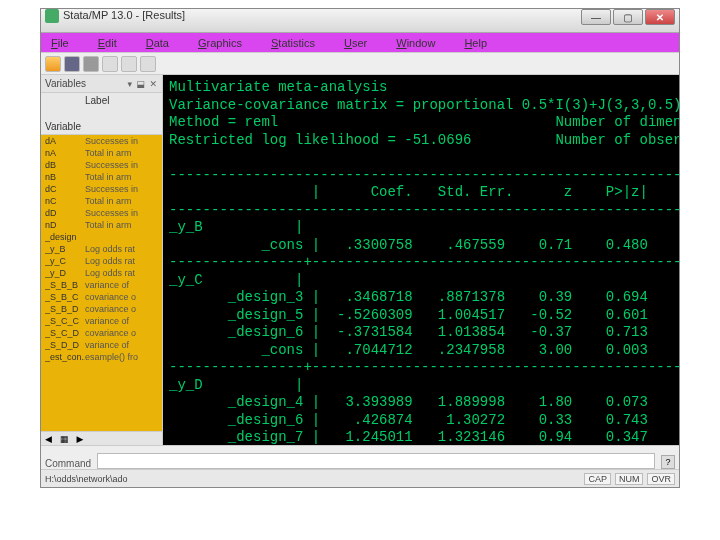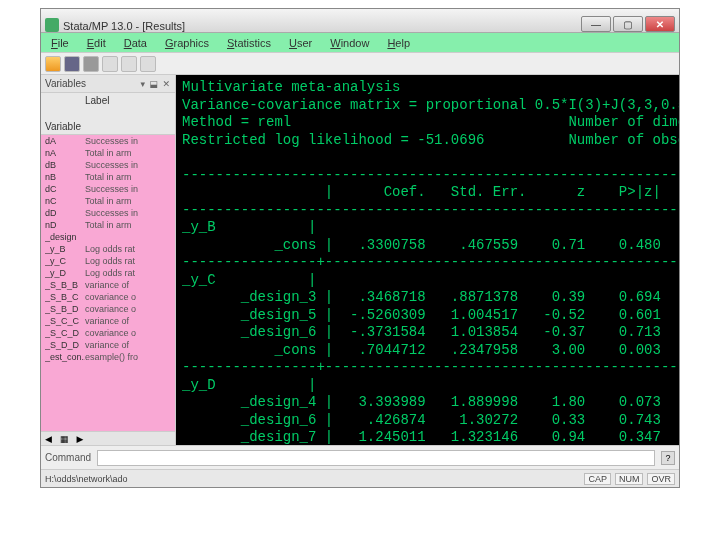--- a/index.html
+++ b/index.html
@@ -1,46 +1,46 @@
 <!DOCTYPE html>
 <html><head>
 <meta charset="utf-8">
 <style>
   * { margin: 0; padding: 0; box-sizing: border-box; font-family: Arial, sans-serif; }
   body { background: #fff; width: 720px; height: 540px; overflow: hidden; }
   .slide { padding: 8px 40px 0 40px; }
   .slide-title { font-size: 26px; font-weight: normal; color: #222; padding: 10px 0 4px 0; border-bottom: 2px solid #333; margin-bottom: 10px; }
   .window { border: 1px solid #888; background: #e9e9e9; position: relative; }
-  .titlebar { height: 24px; background: linear-gradient(to bottom, #f4f4f4, #d8d8d8); display: flex; align-items: flex-end; padding: 0 4px; border-bottom: 1px solid #aaa; }
+  .titlebar { height: 24px; background: linear-gradient(to bottom, #f4f4f4, #d8d8d8); display: flex; align-items: flex-start; padding: 0 4px; border-bottom: 1px solid #aaa; }
   .titlebar-icon { width: 14px; height: 14px; background: #4a6; border-radius: 2px; margin-right: 4px; }
   .titlebar-text { font-size: 11px; color: #333; flex: 1; }
   .winbtns { display: flex; gap: 2px; }
   .winbtn { width: 30px; height: 16px; background: linear-gradient(to bottom, #f0f0f0, #ccc); border: 1px solid #888; border-radius: 2px; display: flex; align-items: center; justify-content: center; font-size: 10px; color: #333; }
   .winbtn.close { background: linear-gradient(to bottom, #e88, #c44); color: #fff; font-weight: bold; }
-  .menubar { height: 20px; background: #86efac; display: flex; align-items: center; padding: 0 4px; border-bottom: 1px solid #ccc; gap: 6px; }
+  .menubar { height: 20px; background: #d946ef; display: flex; align-items: center; padding: 0 4px; border-bottom: 1px solid #ccc; gap: 17px; }
   .menu-item { font-size: 11px; padding: 2px 6px; color: #333; }
   .menu-item u { text-decoration: underline; }
   .toolbar { height: 22px; background: #eee; display: flex; align-items: center; padding: 0 4px; border-bottom: 1px solid #ccc; gap: 3px; }
   .tool-icon { width: 16px; height: 16px; background: #ddd; border: 1px solid #bbb; border-radius: 2px; }
   .tool-icon.open { background: linear-gradient(to bottom, #fc6, #e92); }
   .tool-icon.save { background: #668; }
   .tool-icon.print { background: #999; }
   .body-area { display: flex; height: 370px; }
-  .sidebar { width: 135px; background: #f9a8d4; border-right: 1px solid #ccc; display: flex; flex-direction: column; }
+  .sidebar { width: 122px; background: #eab308; border-right: 1px solid #ccc; display: flex; flex-direction: column; }
   .sidebar-header { height: 18px; background: #e4e4e4; display: flex; align-items: center; padding: 0 4px; font-size: 10px; color: #444; border-bottom: 1px solid #ccc; justify-content: space-between; }
   .sidebar-header-controls { font-size: 9px; color: #666; letter-spacing: 1px; }
   .var-head { display: flex; background: #e8e8e8; font-size: 10px; color: #333; padding: 2px 4px; border-bottom: 1px solid #ccc; }
   .var-head > div:first-child { width: 40px; margin-top: 26px; }
   .var-list { flex: 1; overflow: hidden; }
   .var-row { display: flex; font-size: 9px; color: #333; padding: 1px 4px; }
   .var-row > div:first-child { width: 40px; overflow: hidden; white-space: nowrap; }
   .var-row > div:last-child { flex: 1; overflow: hidden; white-space: nowrap; color: #555; }
   .sidebar-footer { height: 14px; background: #e4e4e4; border-top: 1px solid #ccc; display: flex; align-items: center; padding: 0 4px; font-size: 9px; gap: 8px; }
   .results { flex: 1; background: #000; color: #0c6; font-family: 'Courier New', monospace; font-size: 14px; line-height: 1.25; padding: 4px 6px; overflow: hidden; white-space: pre; }
-  .cmd-area { height: 24px; background: #eee; border-top: 1px solid #ccc; display: flex; align-items: center; padding: 0 4px; gap: 6px; }
+  .cmd-area { height: 24px; background: #eee; border-top: 1px solid #ccc; display: flex; align-items: flex-end; padding: 0 4px; gap: 6px; }
   .cmd-label { font-size: 10px; color: #555; }
   .cmd-input { flex: 1; height: 16px; background: #fff; border: 1px solid #bbb; font-size: 10px; }
   .cmd-help { width: 14px; height: 14px; background: #ddd; border: 1px solid #aaa; font-size: 9px; display: flex; align-items: center; justify-content: center; }
   .statusbar { height: 18px; background: #e8e8e8; border-top: 1px solid #ccc; display: flex; align-items: center; justify-content: space-between; padding: 0 4px; font-size: 9px; color: #444; }
   .status-right { display: flex; gap: 4px; text-align: right; }
   .status-cell { border: 1px solid #bbb; padding: 0 3px; background: #f4f4f4; }
 </style>
 </head>
 <body>
 <div class="slide">

